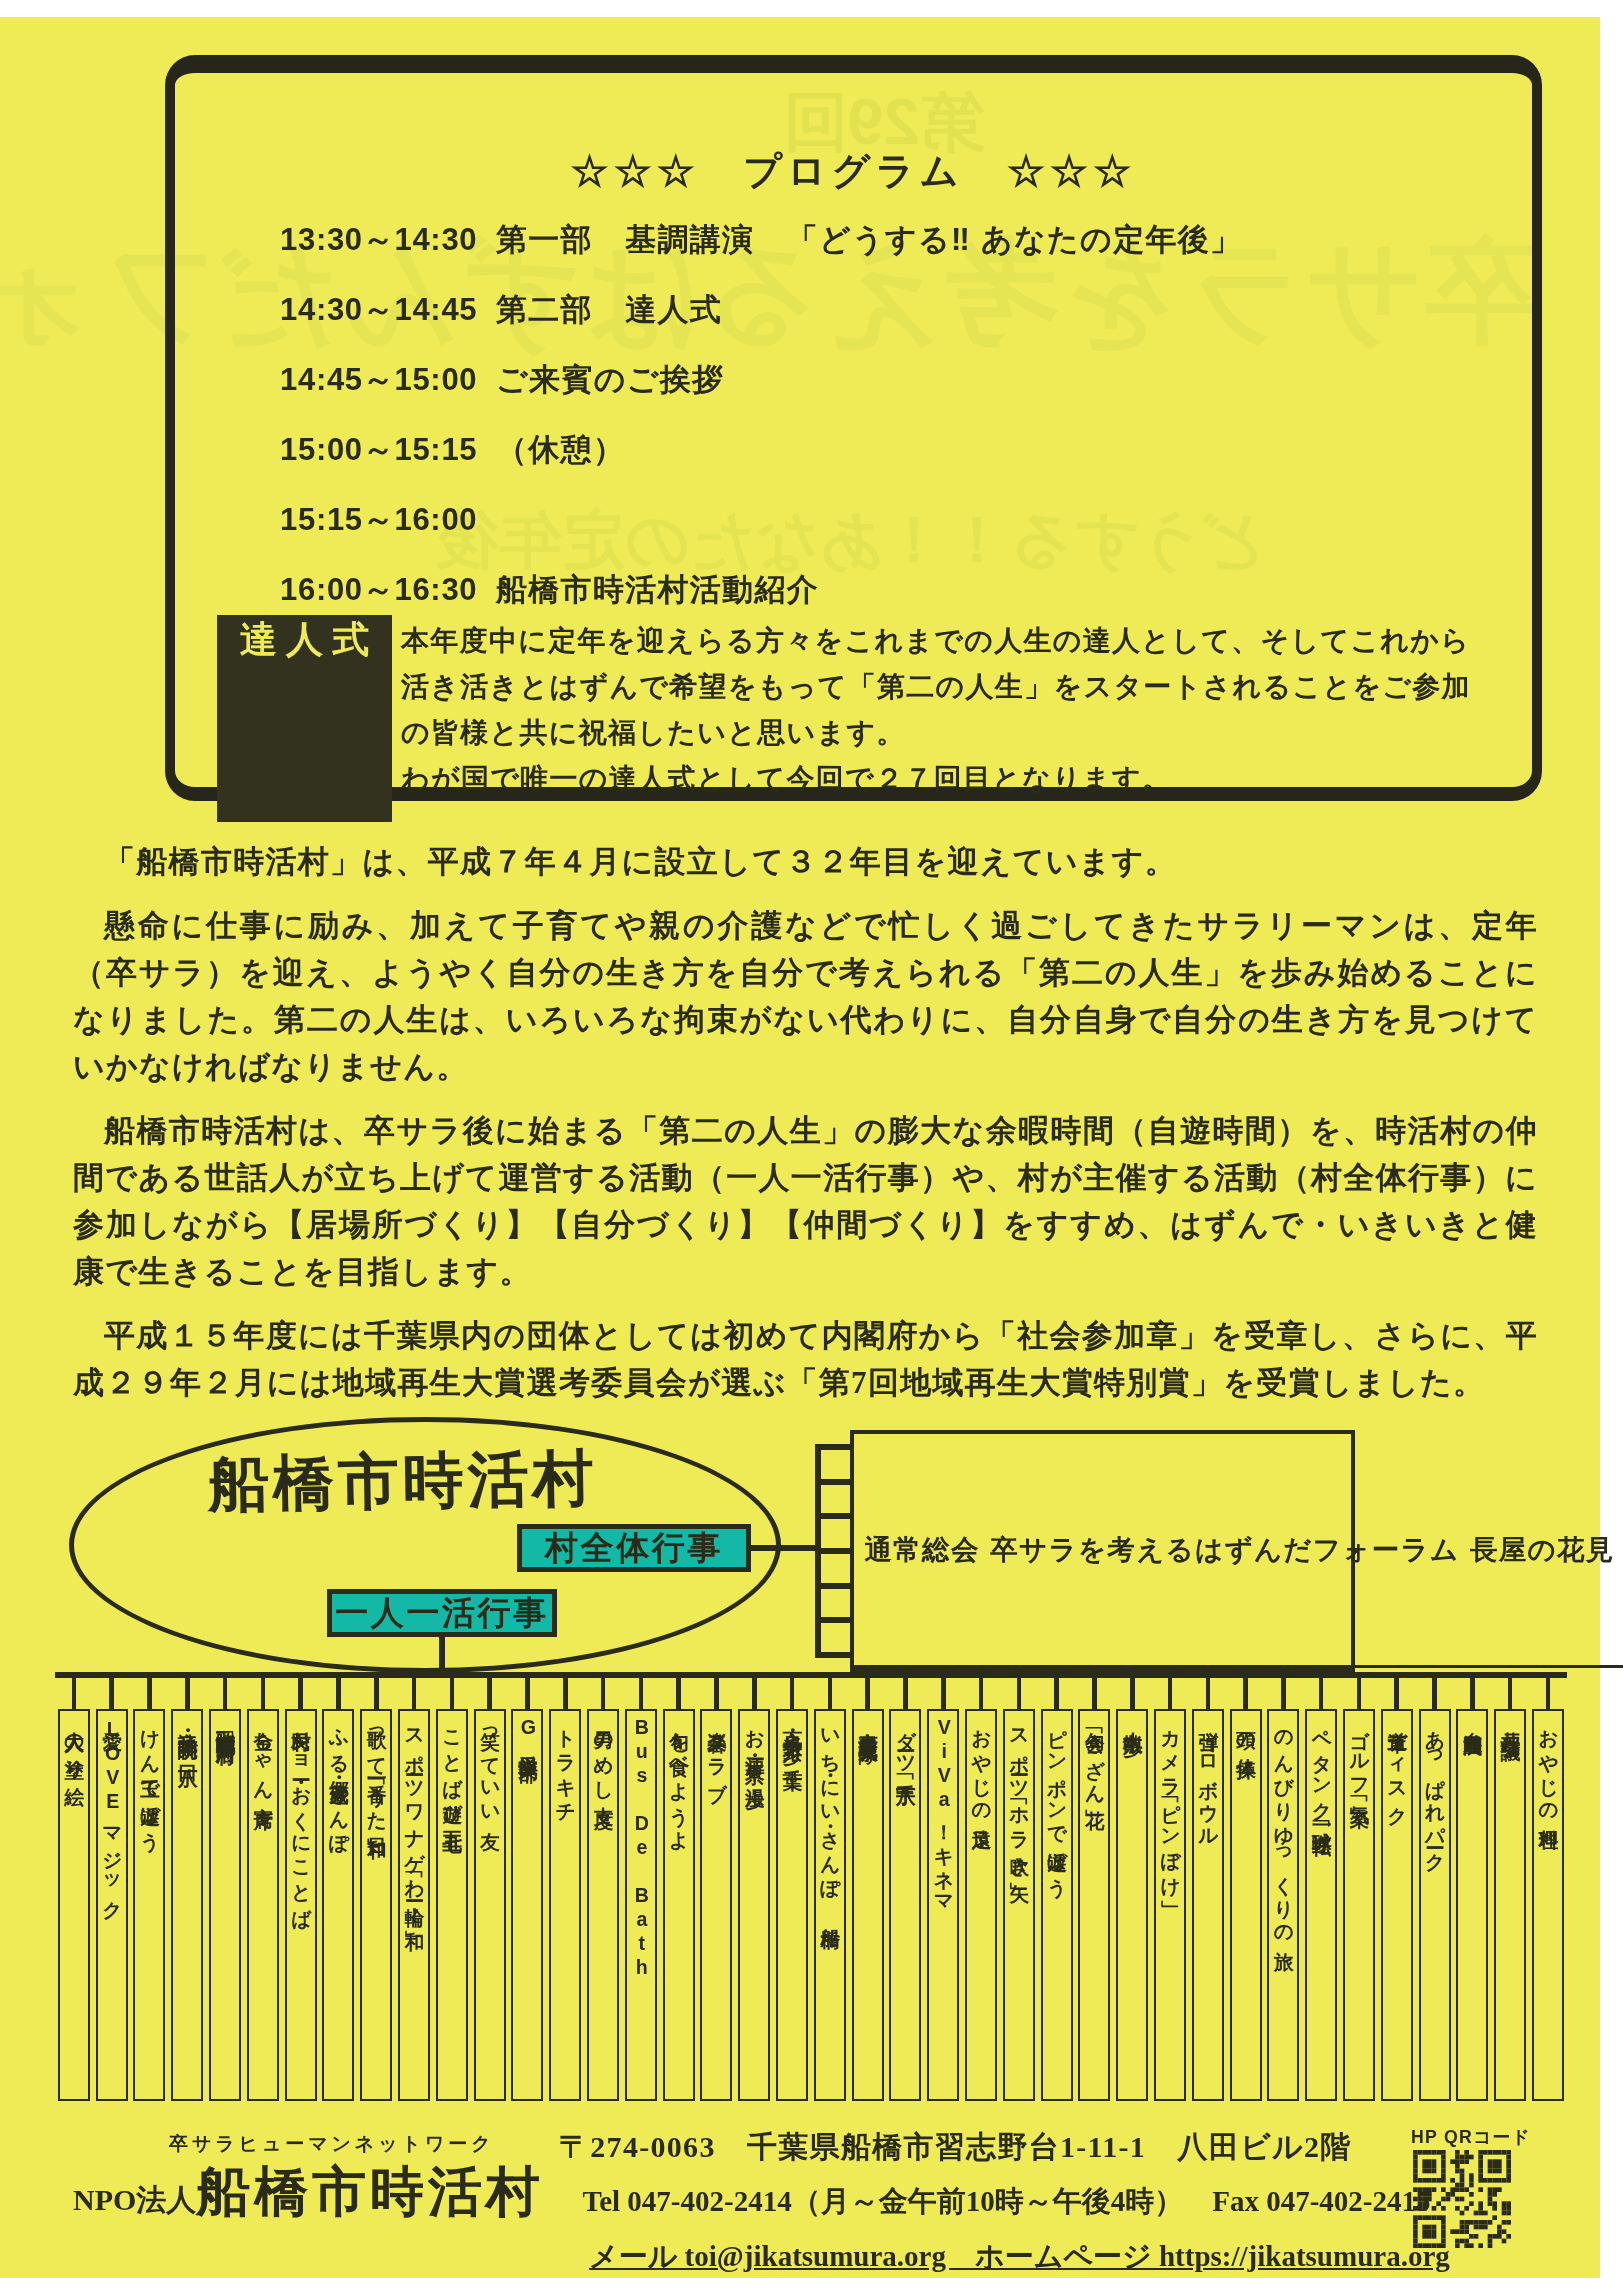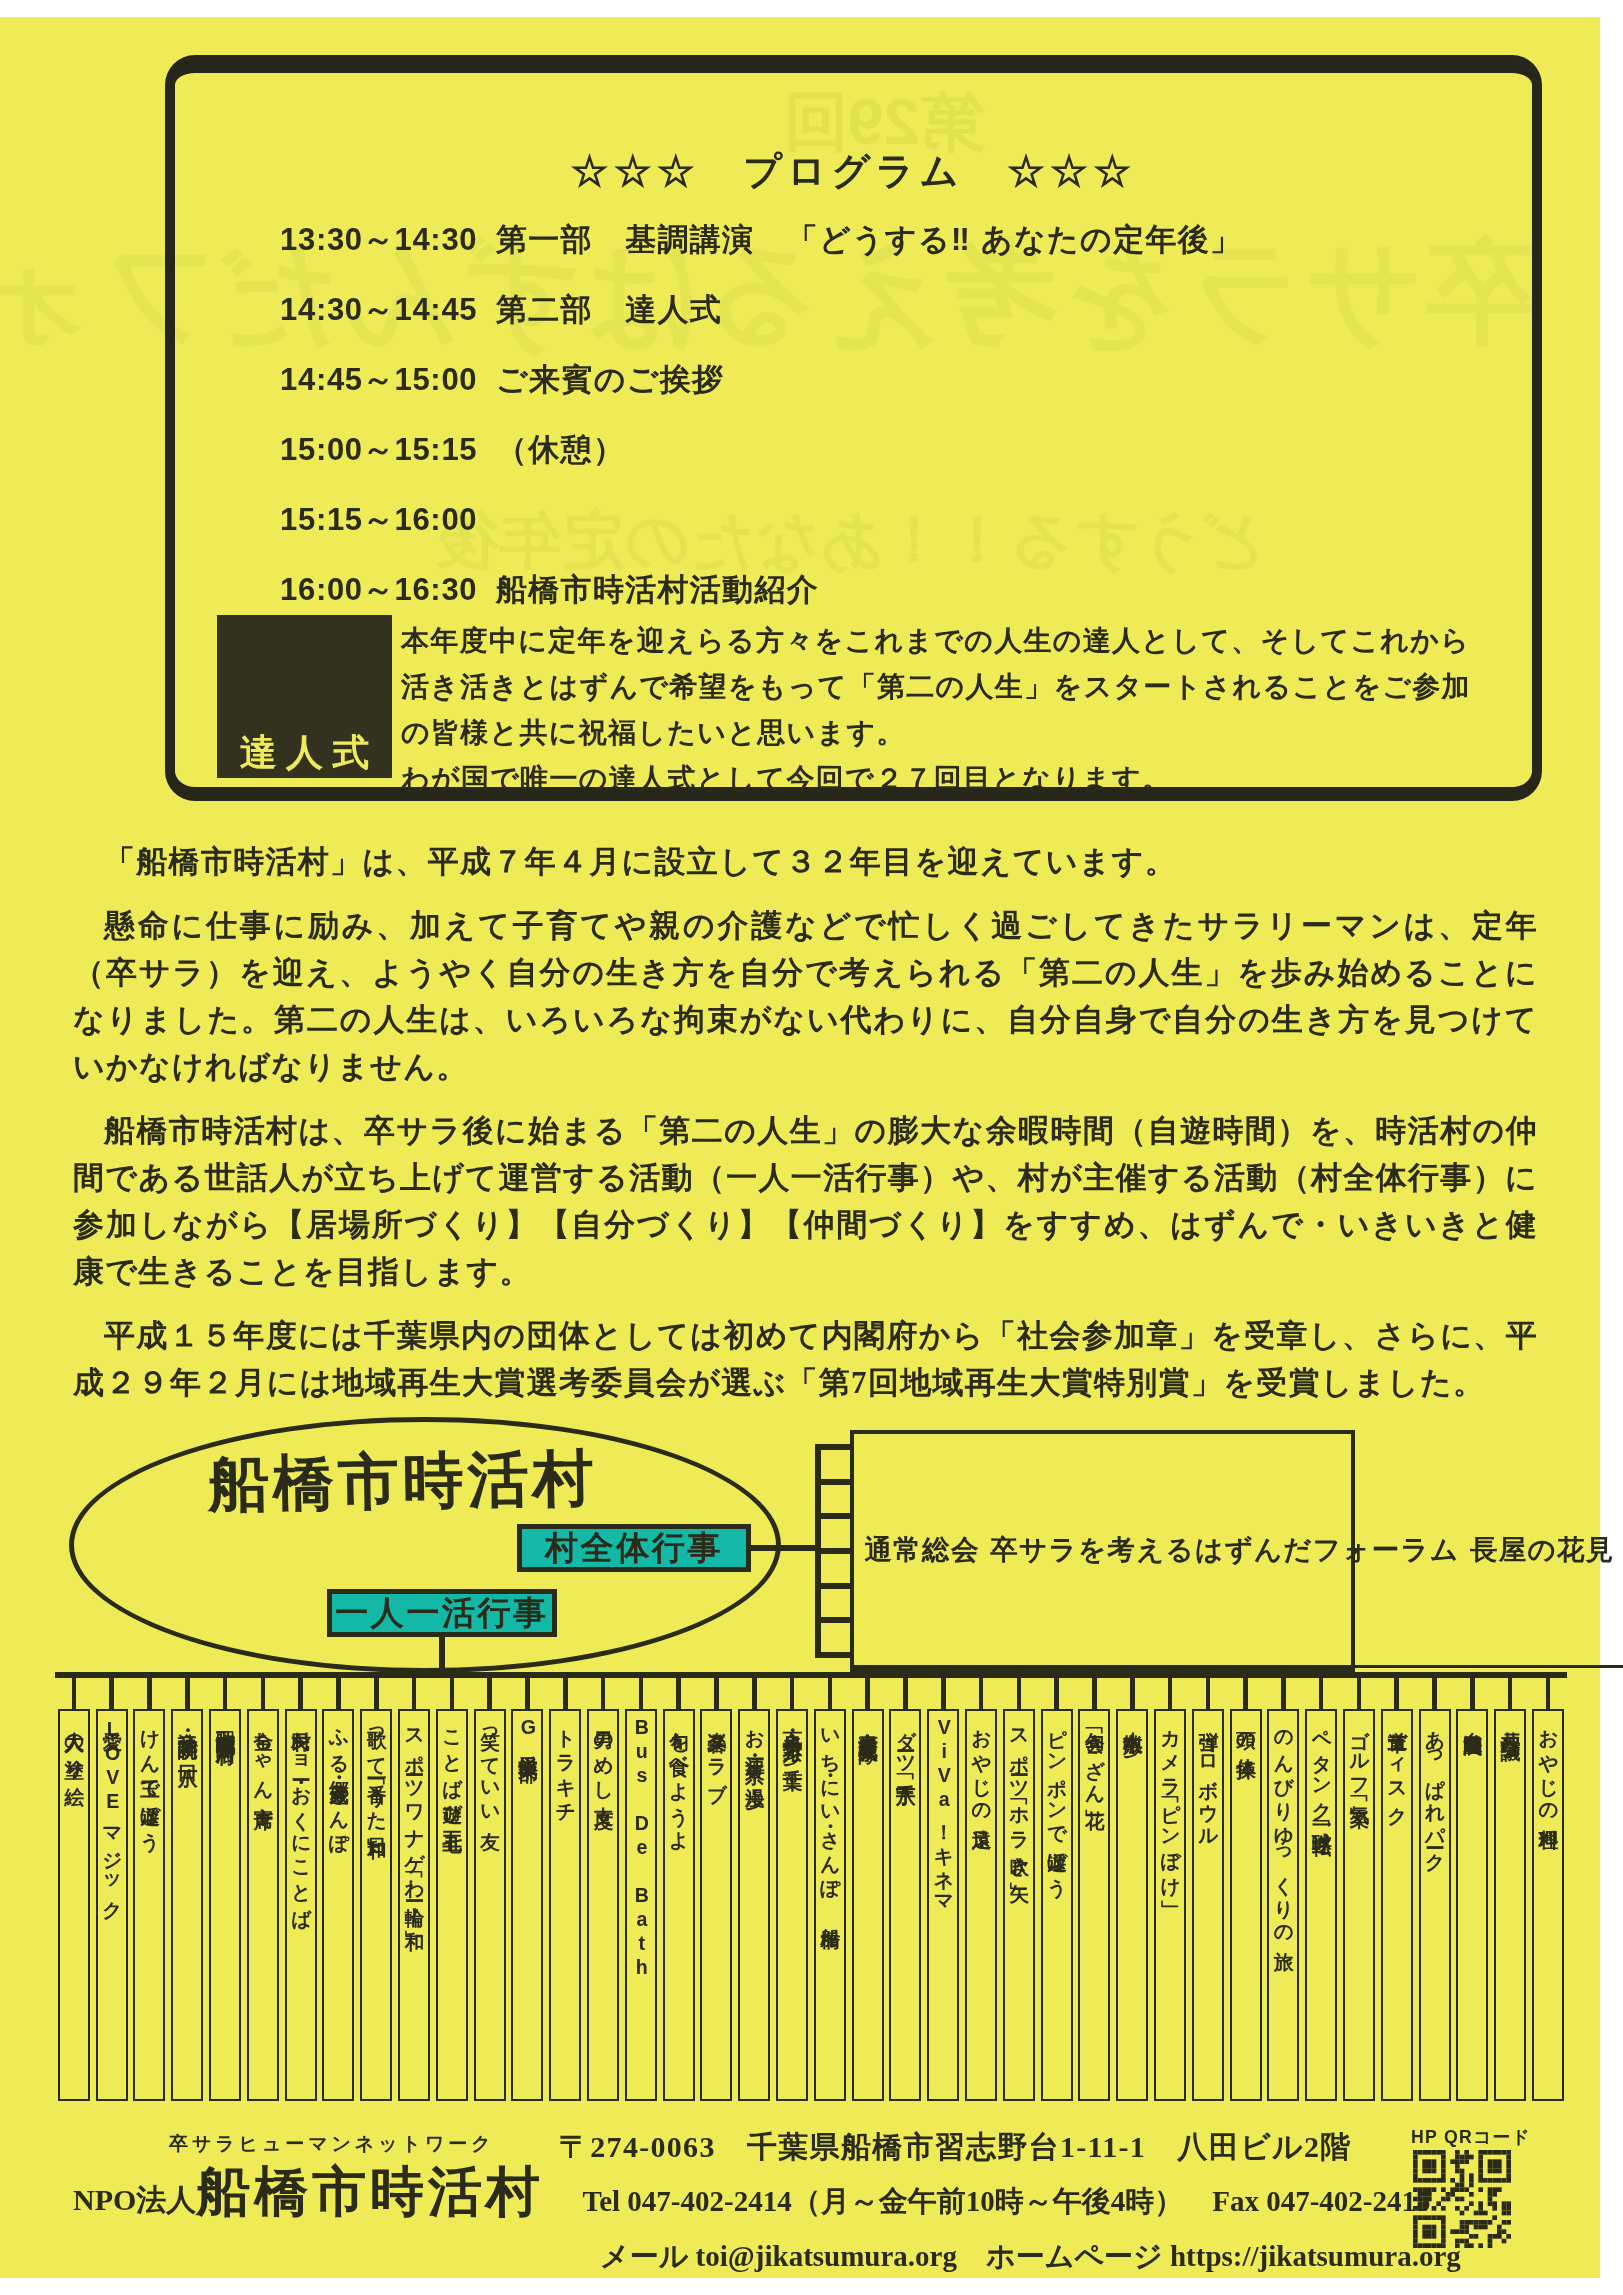--- a/index.html
+++ b/index.html
@@ -16,22 +16,22 @@
 
   
   .program-box{position:absolute;left:165px;top:55px;width:1377px;height:746px;box-sizing:border-box;
                border:10.5px solid #26261a;border-top-width:18.3px;border-bottom-width:14.4px;border-radius:30px;}
   .program-title{position:absolute;left:0;right:0;top:73px;text-align:center;
                  font-size:38px;font-weight:bold;letter-spacing:5.2px;}
   .program-list{position:absolute;left:105px;top:146px;}
   .program-row{height:33px;margin-bottom:37px;font-size:31px;font-weight:bold;white-space:nowrap;display:flex;}
   .ptime{display:inline-block;width:216px;letter-spacing:0.7px;}
   .plabel{display:inline-block;letter-spacing:1.3px;}
-  .tatsujin-box{position:absolute;left:42px;top:542px;width:175px;height:163px;background:#32321f;
-                display:flex;align-items:flex-end;justify-content:center;}
+  .tatsujin-box{position:absolute;left:42px;top:542px;width:175px;height:207px;background:#32321f;
+                display:flex;align-items:flex-start;justify-content:center;}
   .tatsujin-label{color:#efeb57;font-size:37px;font-weight:bold;letter-spacing:9.2px;text-indent:9.2px;}
   .tatsujin-lines{position:absolute;left:226px;top:545px;width:1112px;}
   .t-line{font-size:28px;font-weight:bold;line-height:46px;letter-spacing:1.3px;white-space:nowrap;}
 
   
   .body-text{position:absolute;left:73px;top:838px;width:1465px;
              font-family:"Liberation Serif",serif;font-weight:bold;}
   .body-text p{margin:0 0 17px 0;font-size:31px;line-height:47px;letter-spacing:1.3px;
                text-indent:1em;text-align:justify;}
 
@@ -69,21 +69,21 @@
        padding-top:5.2px;white-space:nowrap;overflow:hidden;}
 
   
   .f-network{position:absolute;left:169px;top:2131px;font-size:19px;font-weight:bold;letter-spacing:3.9px;}
   .f-npo{position:absolute;left:73px;top:2156px;font-family:"Liberation Serif",serif;font-weight:bold;white-space:nowrap;}
   .f-npo .npo-prefix{font-size:30px;}
   .f-npo .npo-name{font-size:54px;letter-spacing:3.9px;}
   .f-contact{position:absolute;left:559px;top:2127px;font-family:"Liberation Serif",serif;font-weight:bold;}
   .f-line1{font-size:30px;letter-spacing:1.3px;white-space:nowrap;}
   .f-line2{font-size:29px;margin-top:14.4px;margin-left:23.5px;white-space:nowrap;}
-  .f-line3{font-size:29px;margin-top:14.4px;margin-left:41px;white-space:nowrap;}
+  .f-line3{font-size:29px;margin-top:14.4px;margin-left:30px;white-space:nowrap;text-decoration:underline;}
   .f-qr-label{position:absolute;left:1411px;top:2125px;font-size:17.7px;font-weight:bold;letter-spacing:1.3px;}
   .qr{position:absolute;left:1413px;top:2150px;width:98px;height:98px;}
 </style>
 </head>
 <body>
 
 <div class="page">
   <div class="paper"></div>
 
   <div class="st st-edition">第29回</div>

